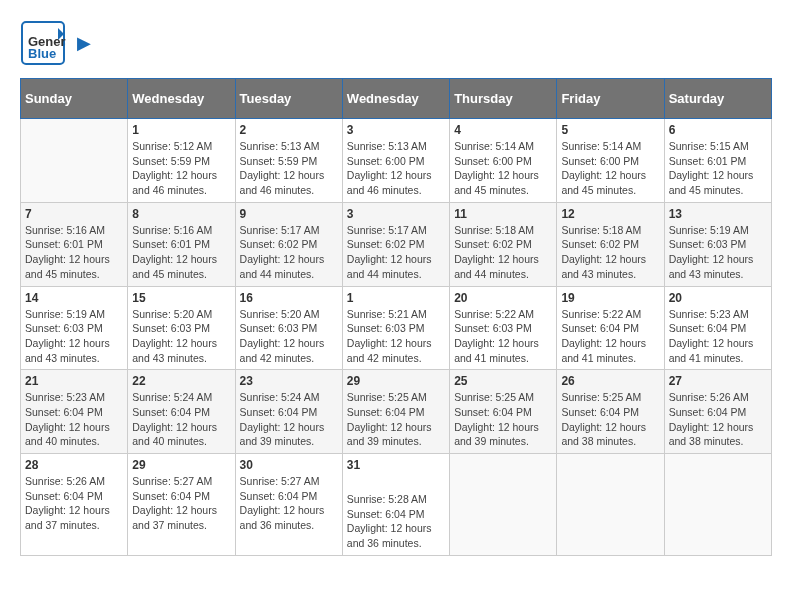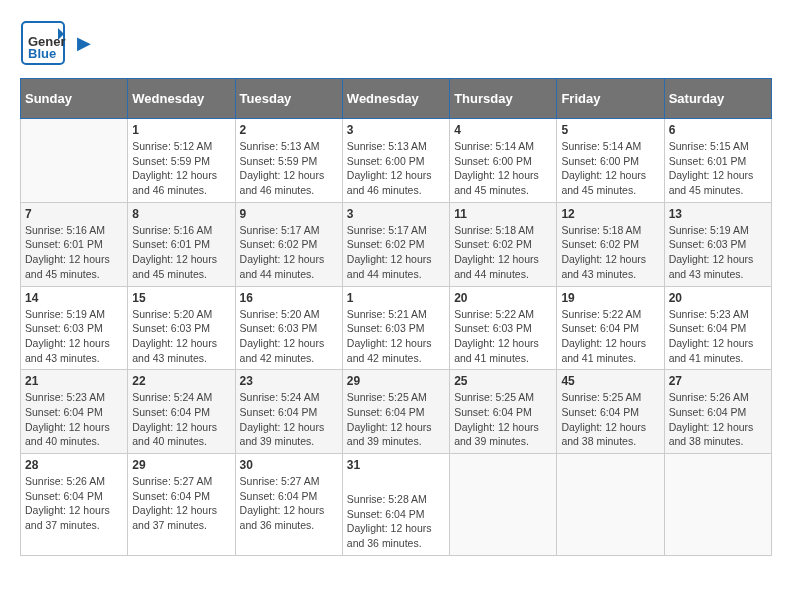--- a/index.html
+++ b/index.html
@@ -297,21 +297,21 @@
 and 39 minutes.</div>
           </td>
           <td>
             <span class="day-number">25</span>
             <div class="day-info" style="white-space: pre-line;">Sunrise: 5:25 AM
 Sunset: 6:04 PM
 Daylight: 12 hours
 and 39 minutes.</div>
           </td>
           <td>
-            <span class="day-number">45</span>
+            <span class="day-number">26</span>
             <div class="day-info" style="white-space: pre-line;">Sunrise: 5:25 AM
 Sunset: 6:04 PM
 Daylight: 12 hours
 and 38 minutes.</div>
           </td>
           <td>
             <span class="day-number">27</span>
             <div class="day-info" style="white-space: pre-line;">Sunrise: 5:26 AM
 Sunset: 6:04 PM
 Daylight: 12 hours

